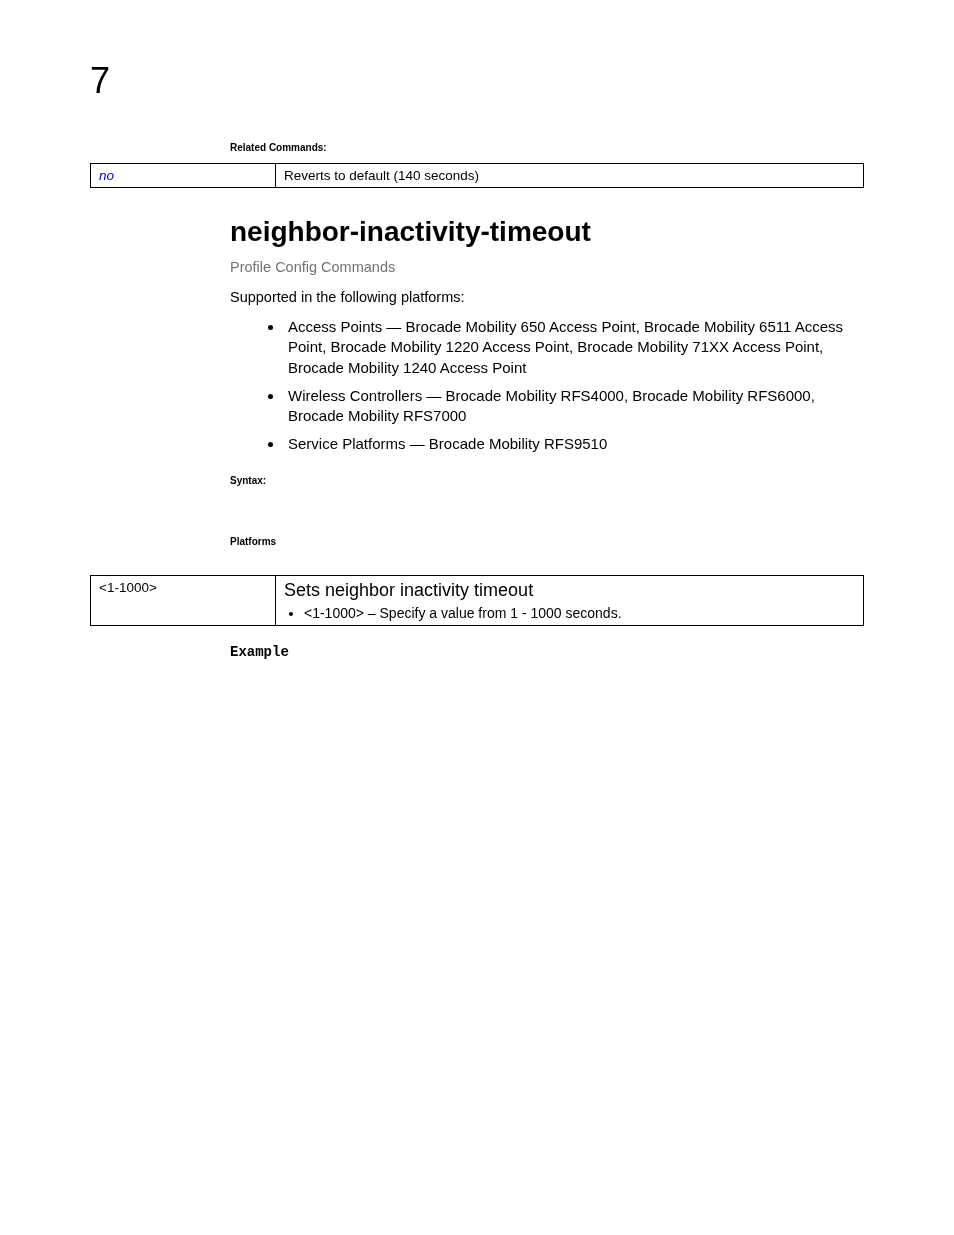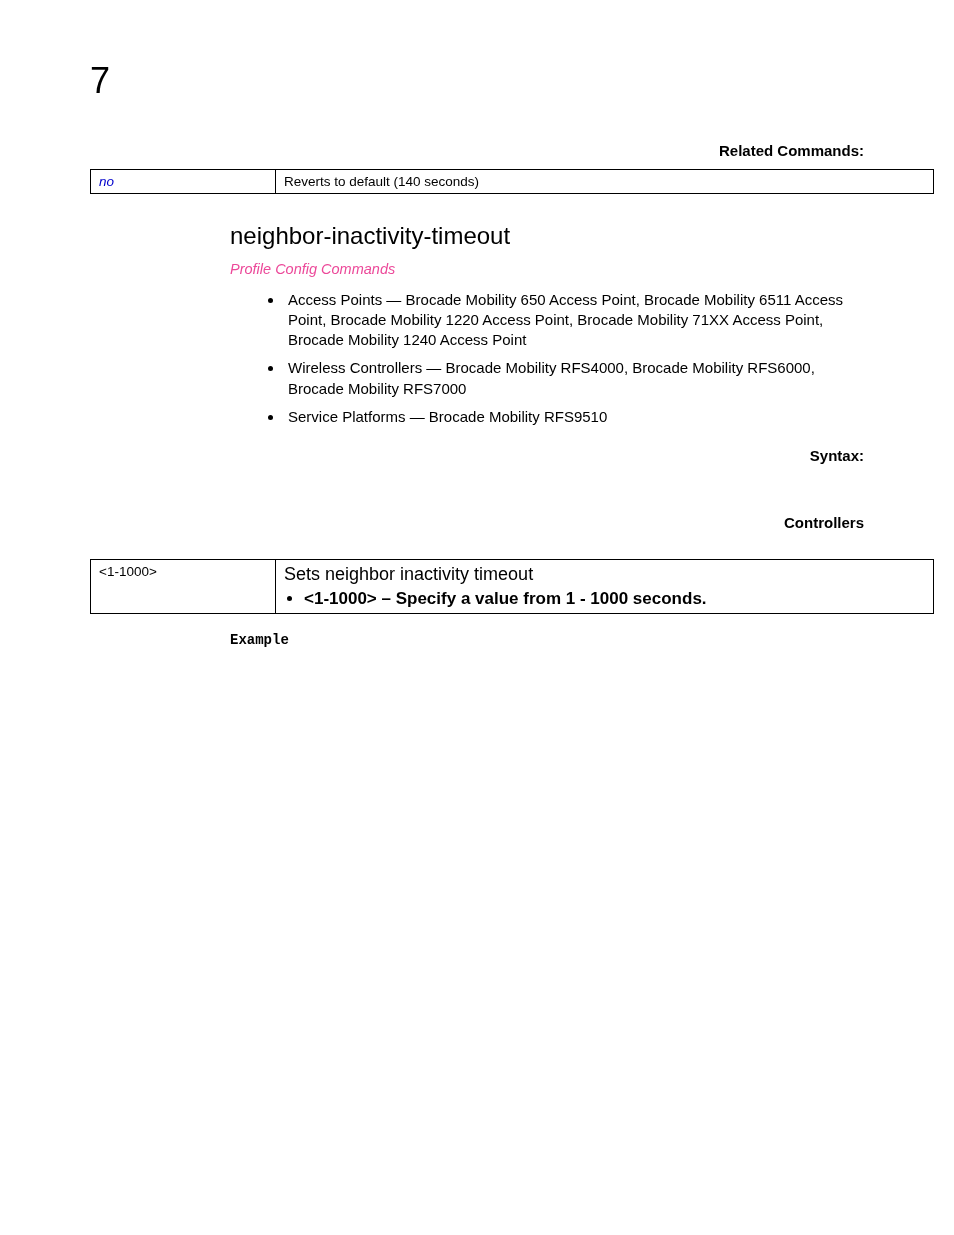--- a/index.html
+++ b/index.html
@@ -21,50 +21,48 @@
     font-weight: 400;
     font-family: Arial, Helvetica, sans-serif;
     margin: 0 0 40px 0;
   }
   .content {
     margin-left: 140px;
     margin-right: 0;
   }
   .section-heading {
     font-weight: bold;
-    font-size: 15px;
+    font-size: 10px;
     margin: 20px 0 10px 0;
-    text-align: right;
   }
   table.cmd-table {
     border-collapse: collapse;
-    width: 844px;
+    width: 774px;
     margin-left: -140px;
     font-size: 13.5px;
   }
   table.cmd-table td {
     border: 1px solid #000;
     padding: 4px 8px;
     vertical-align: top;
   }
   table.cmd-table td.first {
     width: 168px;
   }
   .link-italic {
     color: #0000cc;
     font-style: italic;
   }
   .link-normal {
-    color: #ec4899;
-    font-style: italic;
+    color: #737373;
   }
   h1.cmd-name {
     font-family: Arial, Helvetica, sans-serif;
-    font-weight: normal;
-    font-size: 24px;
+    font-weight: bold;
+    font-size: 28px;
     margin: 28px 0 10px 0;
   }
   .body-text {
     font-size: 14.5px;
     margin: 10px 0;
     line-height: 1.35;
   }
   ul.platform-list {
     margin: 8px 0 8px 0;
     padding-left: 54px;
@@ -73,22 +71,21 @@
   }
   ul.platform-list li {
     margin-bottom: 8px;
     line-height: 1.35;
     padding-left: 4px;
   }
   ul.nested {
     margin: 4px 0 0 0;
     padding-left: 20px;
     list-style-type: disc;
-    font-size: 17px;
-    font-weight: bold;
+    font-size: 14px;
   }
   .param-desc-main {
     font-size: 18px;
   }
   .bold-small {
     font-weight: bold;
     font-size: 14px;
     margin: 18px 0 8px 0;
     font-family: Liberation Mono, monospace;
   }
@@ -115,32 +112,33 @@
     </tbody>
       </table>
 
     <h1 class="cmd-name">neighbor-inactivity-timeout</h1>
 
     <div class="body-text">
       <span class="link-normal">Profile Config Commands</span>
     </div>
 
 
+    <div class="body-text">Supported in the following platforms:</div>
 
     <ul class="platform-list">
       <li>Access Points — Brocade Mobility 650 Access Point, Brocade Mobility 6511 Access Point, Brocade Mobility 1220 Access Point, Brocade Mobility 71XX Access Point, Brocade Mobility 1240 Access Point</li>
       <li>Wireless Controllers — Brocade Mobility RFS4000, Brocade Mobility RFS6000, Brocade Mobility RFS7000</li>
       <li>Service Platforms — Brocade Mobility RFS9510</li>
     </ul>
 
     <div class="section-heading">Syntax:</div>
 
     <div style="height:20px"></div>
 
-    <div class="section-heading">Controllers</div>
+    <div class="section-heading">Platforms</div>
 
     <div style="height:18px"></div>
 
     <table class="cmd-table">
       <tbody>
           <tr>
         <td class="first">&lt;1-1000&gt;</td>
         <td>
           <div class="param-desc-main">Sets neighbor inactivity timeout</div>
           <ul class="nested">

